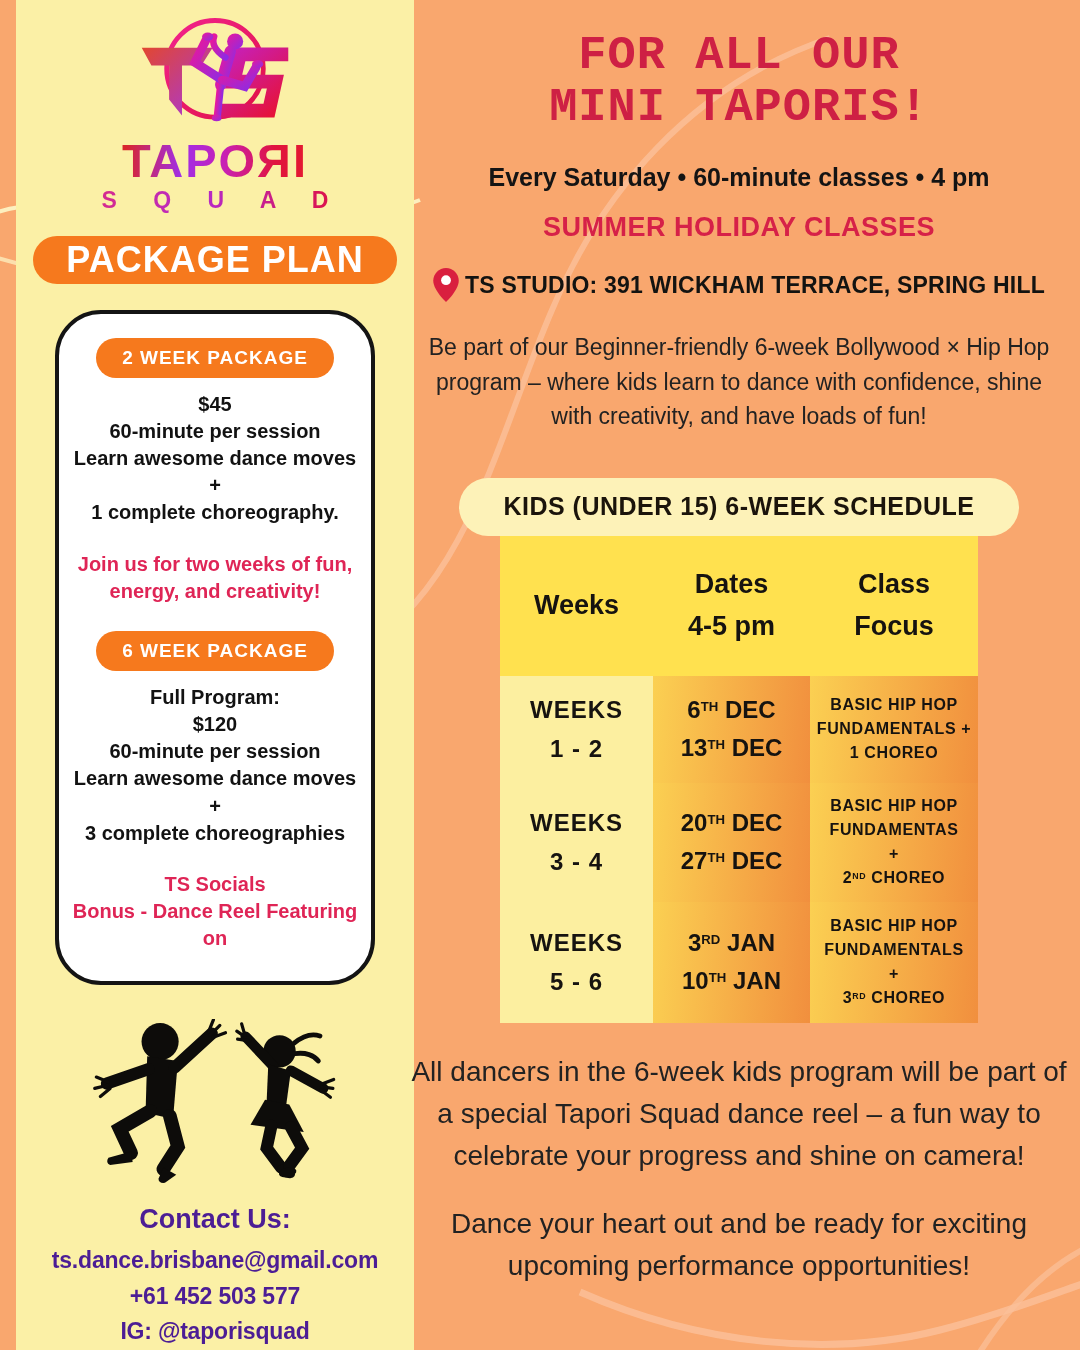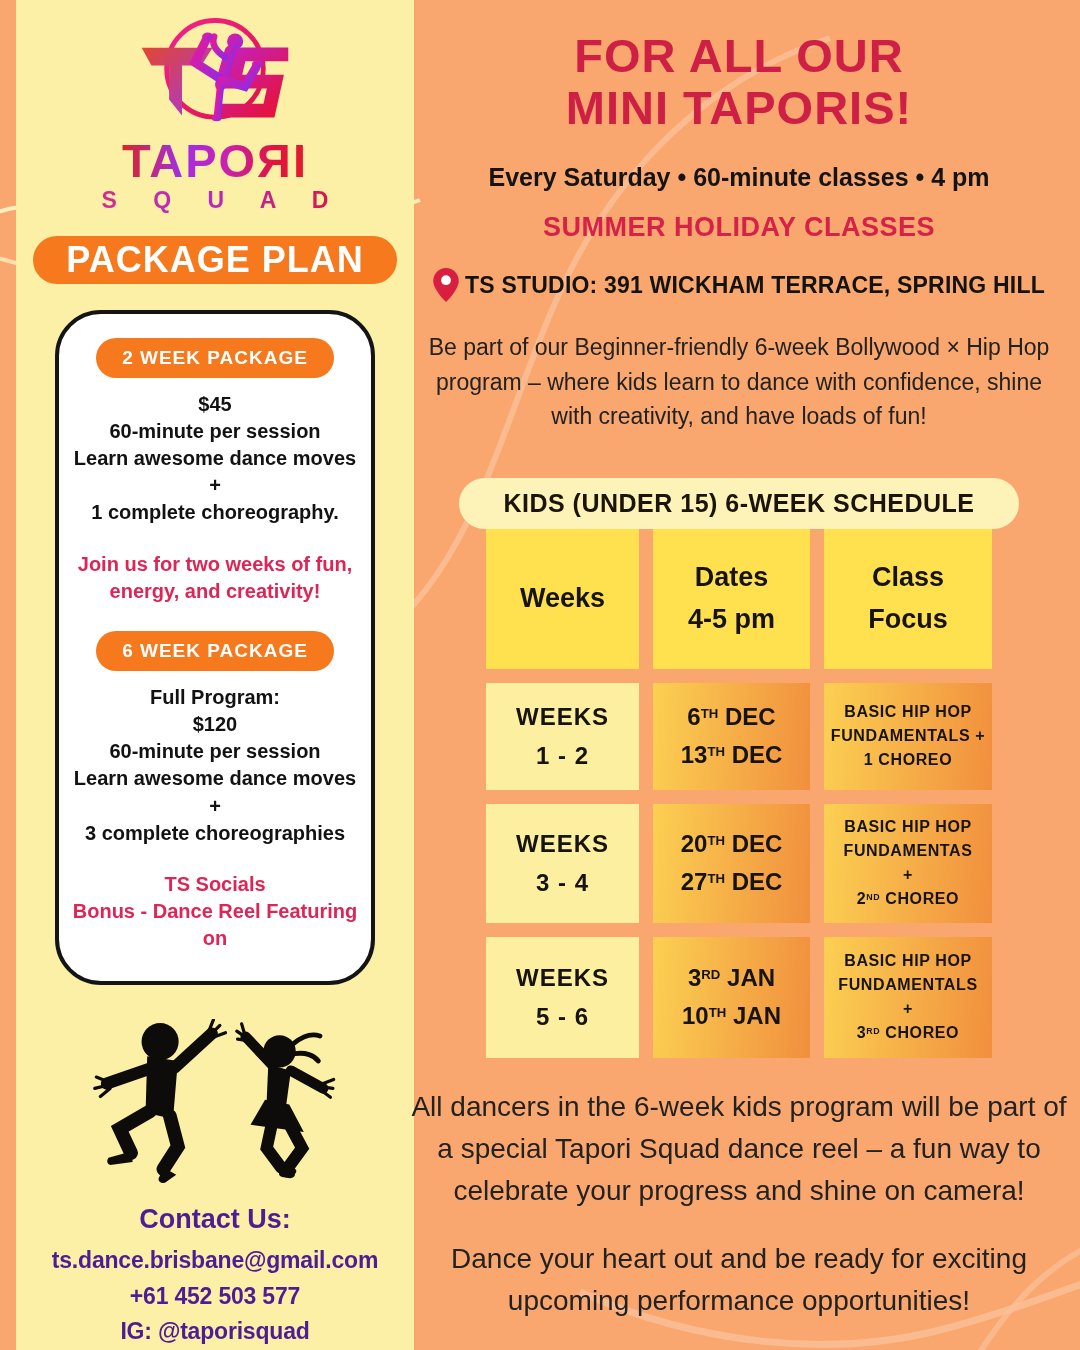--- a/index.html
+++ b/index.html
@@ -36,31 +36,31 @@
   .badge + .pkg-lines{margin-top:13px;}
   .pkg-lines{font-size:20px;font-weight:bold;color:#121212;line-height:1.36;}
   .pkg-highlight{margin-top:24px;margin-bottom:26px;font-size:20px;font-weight:bold;color:var(--pink_highlight);line-height:1.36;}
   .pkg-highlight:last-child{margin-bottom:2px;}
   .kids-svg{display:block;margin-top:34px;}
   .contact{margin-top:16px;text-align:center;font-weight:bold;color:#4c1d95;}
   .contact-heading{font-size:27px;margin-bottom:8px;}
   .contact-line{font-size:23px;line-height:1.55;letter-spacing:-0.2px;}
 
   
-  .title{margin-top:30px;font-family:Liberation Sans, sans-serif;font-weight:bold;
+  .title{margin-top:30px;font-family:Liberation Mono, monospace;font-weight:bold;
     color:var(--crimson_title);font-size:47px;line-height:1.1;text-align:center;letter-spacing:1px;}
   .title span{display:block;}
   .sched-line{margin-top:30px;font-size:25px;font-weight:bold;color:#141414;}
   .subtitle{margin-top:20px;font-size:27px;font-weight:bold;color:var(--crimson_sub);letter-spacing:0.5px;}
   .location-row{margin-top:25px;display:flex;align-items:center;gap:6px;}
   .location-text{font-size:23px;font-weight:bold;letter-spacing:0.2px;color:#131311;}
   .intro{margin-top:28px;width:648px;text-align:center;font-size:23px;line-height:1.5;color:#222;font-weight:normal;}
-  .schedule-badge{margin-top:44px;height:51px;padding:0 44px;border-radius:30px;background:var(--badge_cream);
+  .schedule-badge{margin-top:44px;height:58px;padding:0 44px;border-radius:30px;background:var(--badge_cream);
     font-size:25px;font-weight:bold;color:#1b140b;letter-spacing:0.5px;}
-  .table{display:grid;grid-template-columns:153px 157px 168px;grid-template-rows:140px 107px 119px 121px;gap:14px;}
+  .table{display:grid;grid-template-columns:153px 157px 168px;grid-template-rows:140px 107px 119px 121px;}
   .cell{display:flex;flex-direction:column;align-items:center;justify-content:center;text-align:center;color:#161310;}
   .cell.header{background:var(--table_header_yellow);font-size:27px;font-weight:bold;line-height:1.55;}
   .cell.weeks{background:var(--weeks_cell);font-size:24px;font-weight:bold;letter-spacing:1px;line-height:1.65;}
   .cell.dates{background:linear-gradient(95deg,var(--cell_grad_start),var(--cell_grad_end));font-size:24px;font-weight:bold;line-height:1.6;}
   .cell.focus{background:linear-gradient(95deg,var(--cell_grad_start),var(--cell_grad_end));font-size:16px;font-weight:bold;letter-spacing:0.6px;line-height:1.5;}
   sup{font-size:0.55em;vertical-align:0.5em;font-weight:bold;}
   .outro{text-align:center;font-size:28px;line-height:1.5;color:#222;width:664px;}
   .outro1{margin-top:28px;}
   .outro2{margin-top:26px;}
 </style>

